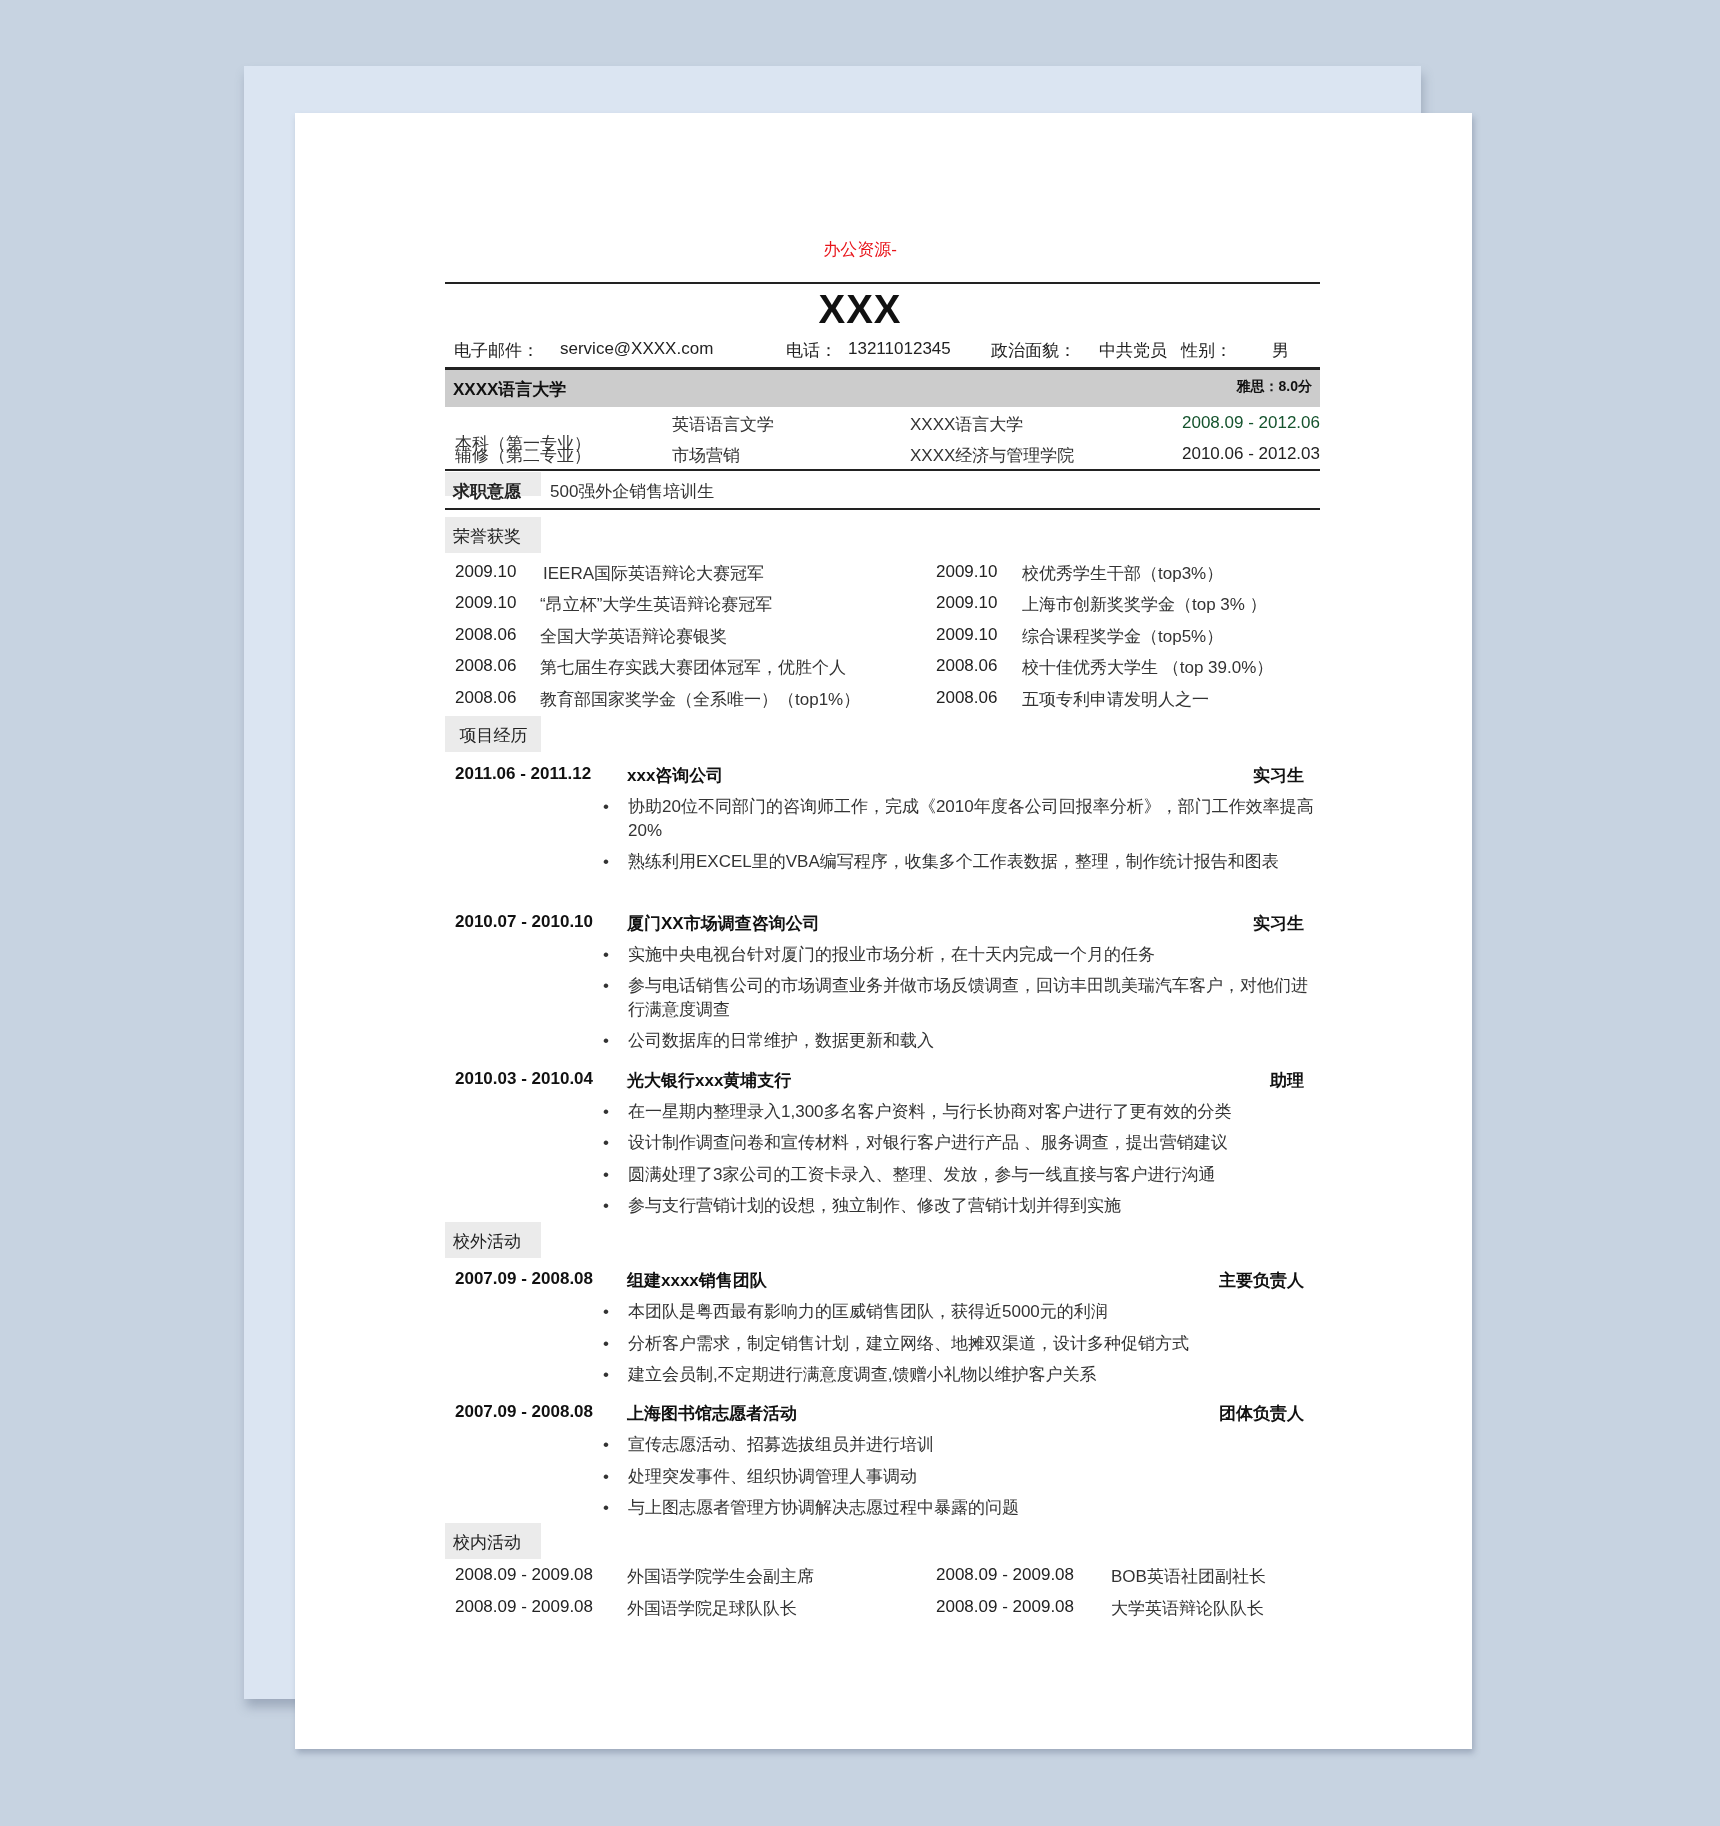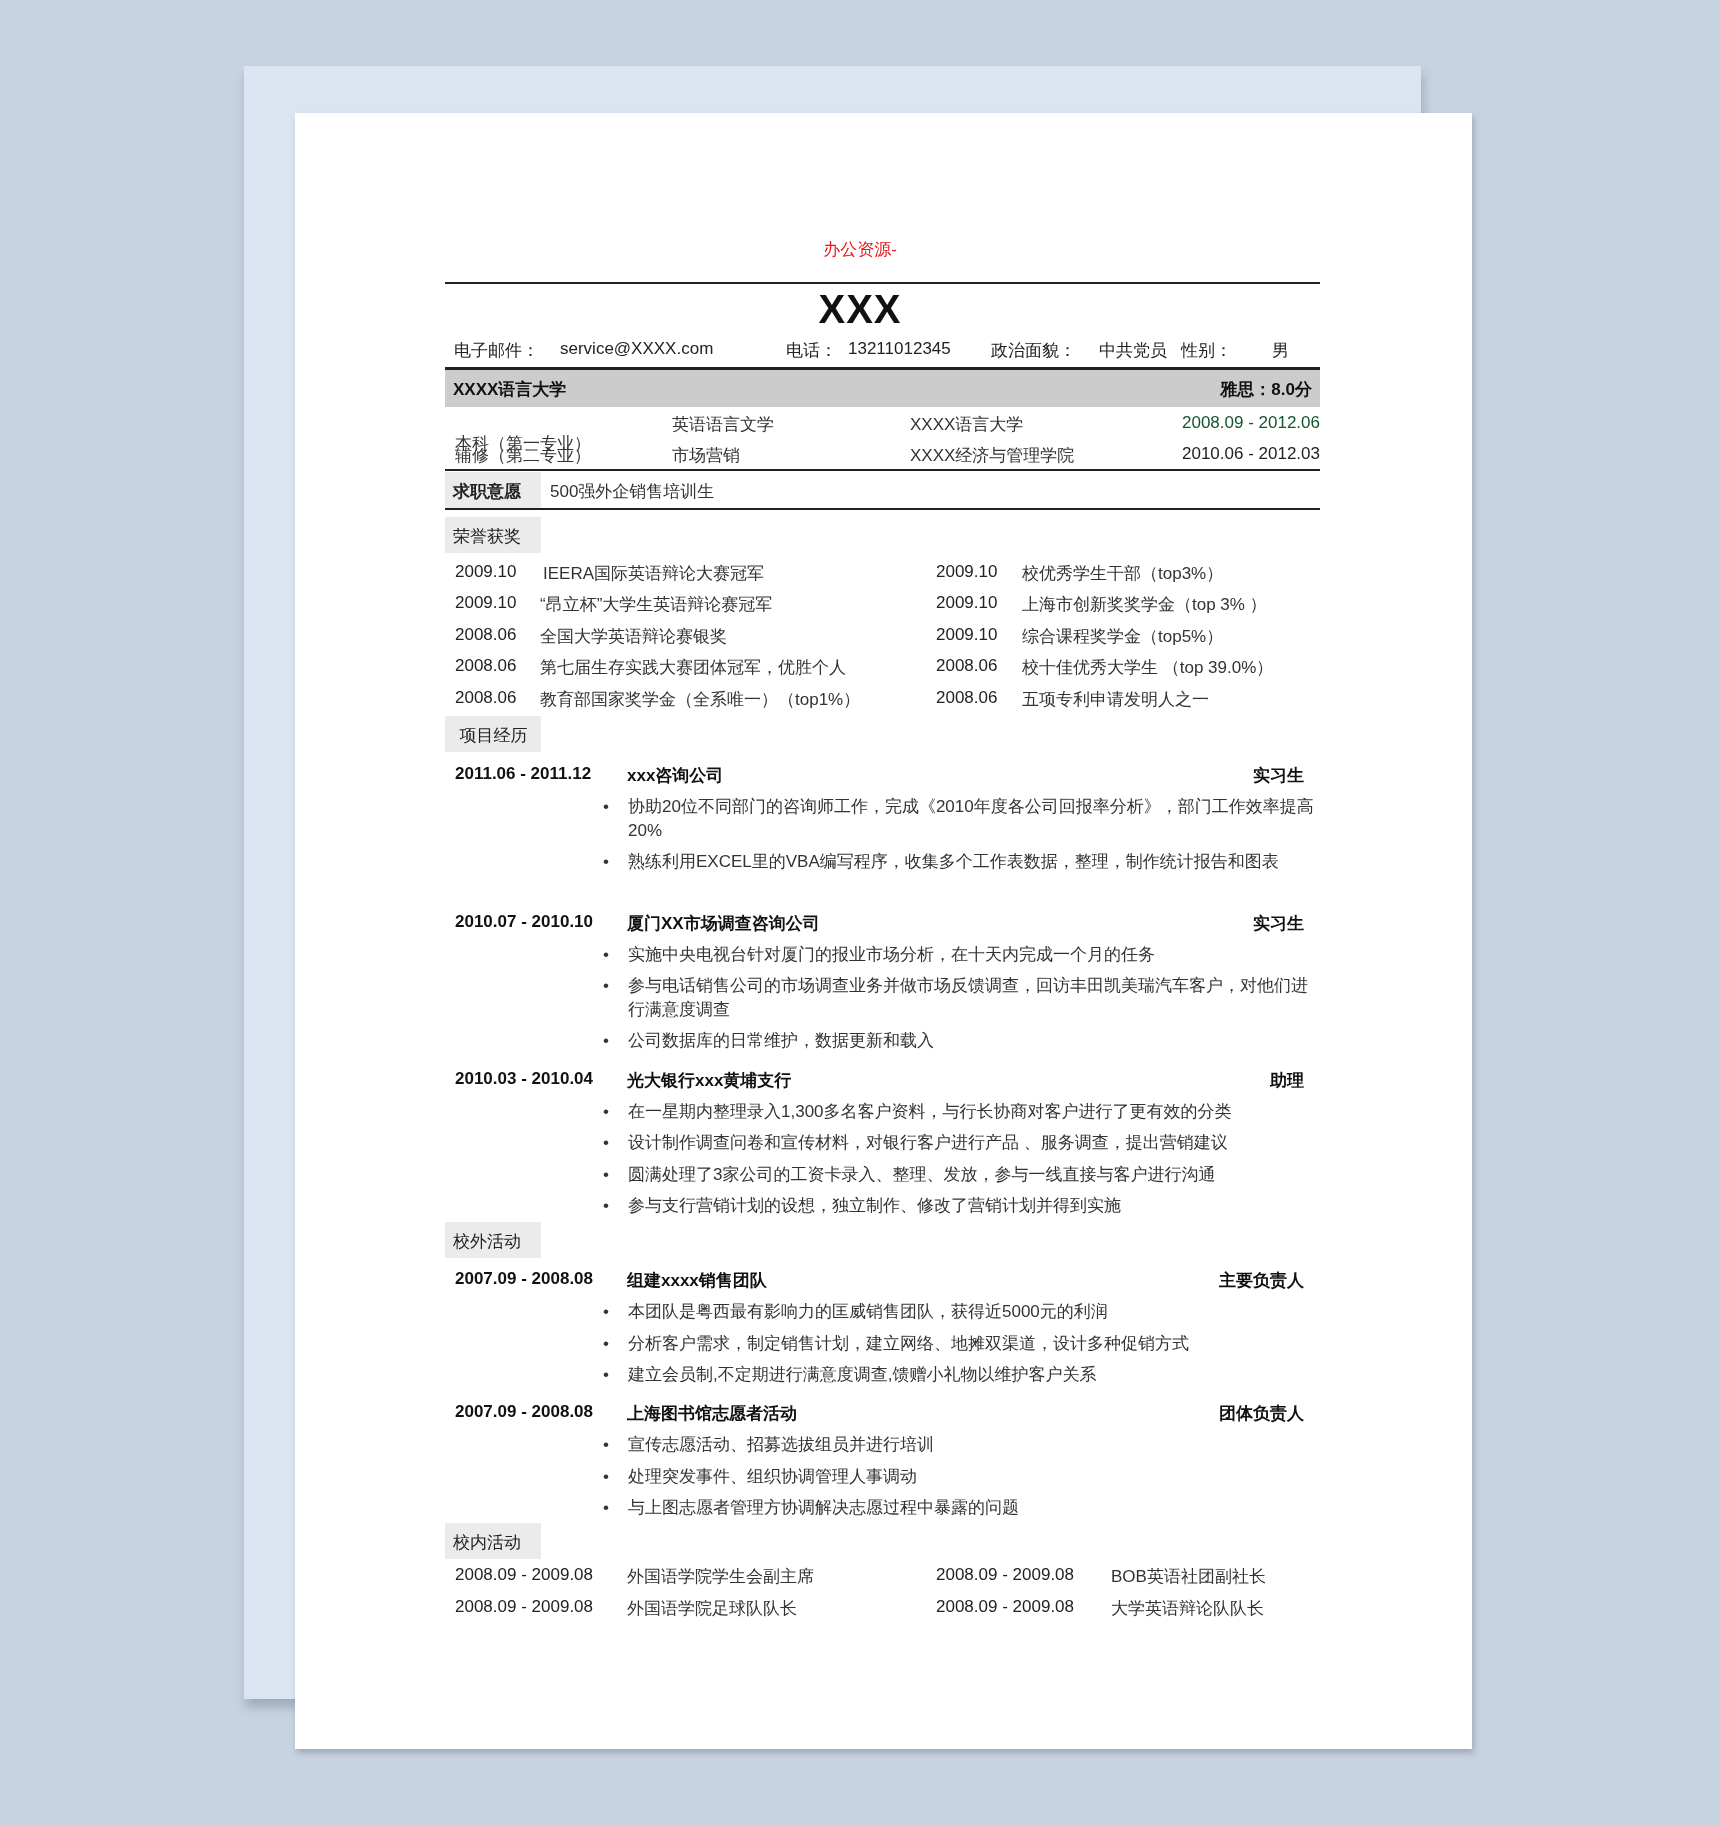--- a/index.html
+++ b/index.html
@@ -21,28 +21,28 @@
     background: #ffffff;
     box-shadow: 2px 4px 6px rgba(80,95,120,0.35);
   }
   .abs { position: absolute; white-space: nowrap; }
   .watermark { left: 0; width: 1720px; top: 238px; text-align: center; color: #e8141a; font-size: 17px; }
   .rule { position: absolute; left: 445px; width: 875px; background: #222; }
   .name { left: 0; width: 1720px; top: 287px; text-align: center; font-size: 40px; font-weight: bold; color: #111; letter-spacing: 1px; }
   .contact { top: 339px; font-size: 17px; color: #222; }
   .graybar { position: absolute; left: 445px; width: 875px; top: 370px; height: 37px; background: #cccccc; }
   .graybar .left { position: absolute; left: 8px; top: 8px; font-size: 17px; font-weight: bold; color: #111; }
-  .graybar .right { position: absolute; right: 8px; top: 8px; font-size: 17px; font-weight: bold; color: #111; }
+  .graybar .right { position: absolute; right: 8px; top: 8px; font-size: 14px; font-weight: bold; color: #111; }
   .row { font-size: 17px; color: #333; }
   .seclabel {
     position: absolute; left: 445px; width: 96px; height: 36px;
     background: #ebebeb; font-size: 17px; color: #222; padding: 8px 7px 0 8px;
   }
   .inline-label {
-    position: absolute; left: 445px; top: 472px; width: 96px; height: 36px;
+    position: absolute; left: 445px; top: 472px; width: 96px; height: 24px;
     background: #ebebeb; font-size: 17px; font-weight: bold; color: #222; padding: 8px 0 0 8px;
   }
   .objective { left: 550px; top: 480px; font-size: 17px; color: #333; }
   .date { font-size: 17px; color: #222; }
   .bold { font-weight: bold; color: #111; }
   .title { font-size: 17px; font-weight: bold; color: #111; }
   .role { font-size: 17px; font-weight: bold; color: #111; text-align: right; }
   .bullet { position: absolute; left: 603px; width: 712px; font-size: 17px; color: #333; line-height: 24px; white-space: normal; }
   .bullet .dot { position: absolute; left: 0; top: 0; }
   .bullet .txt { display: block; margin-left: 25px; }

